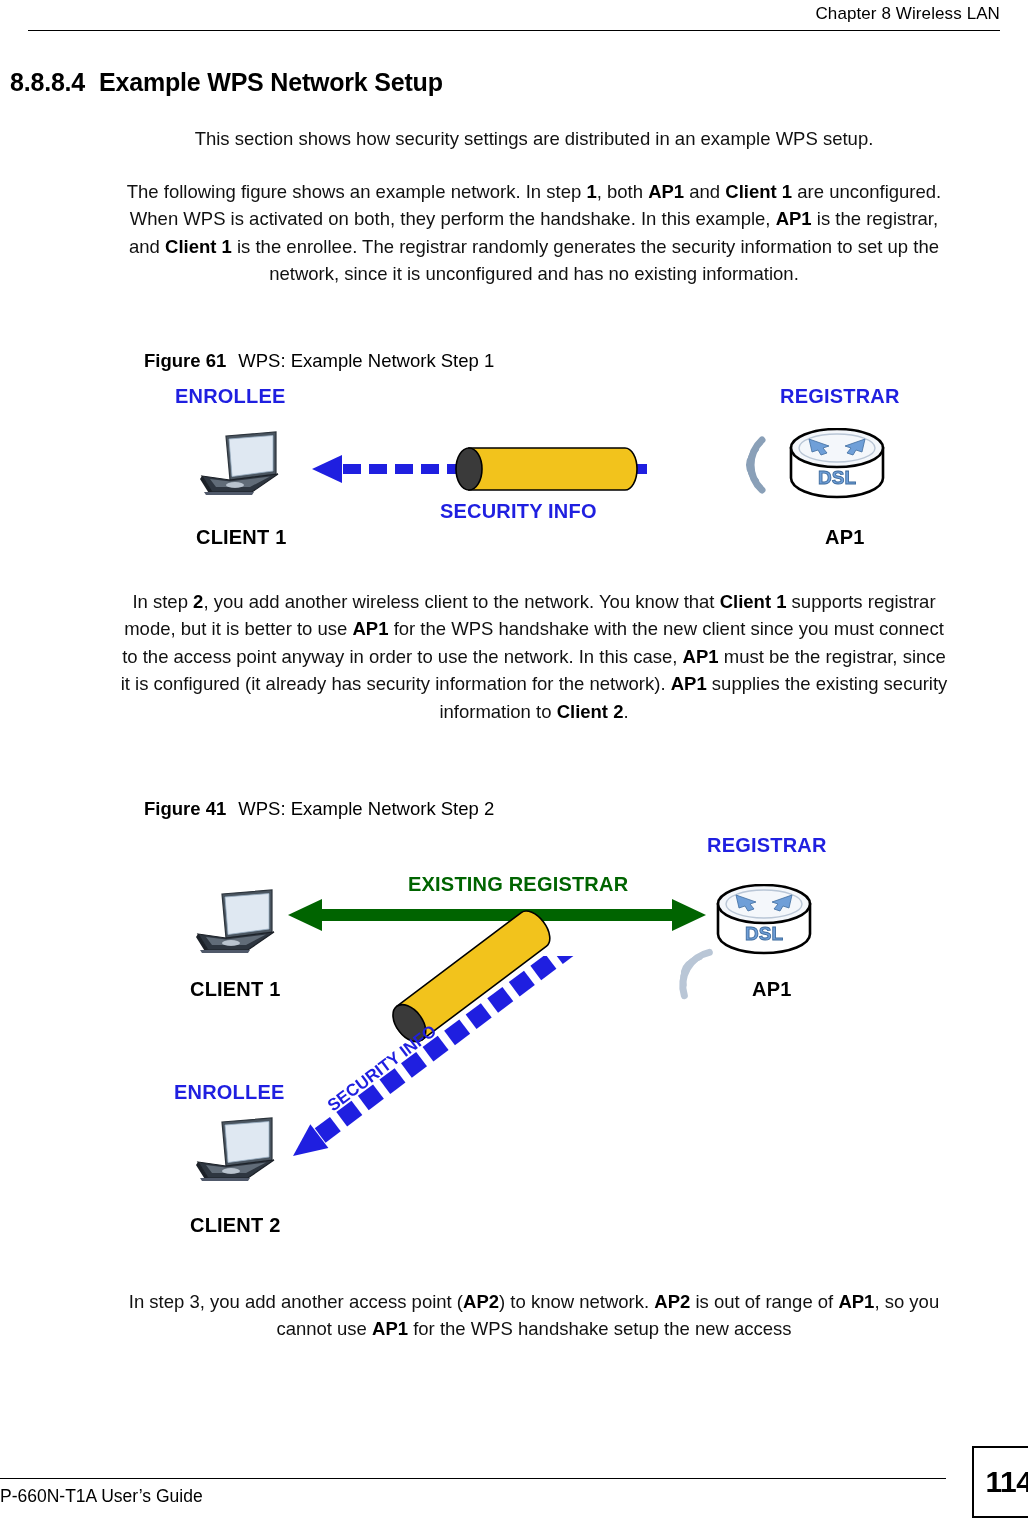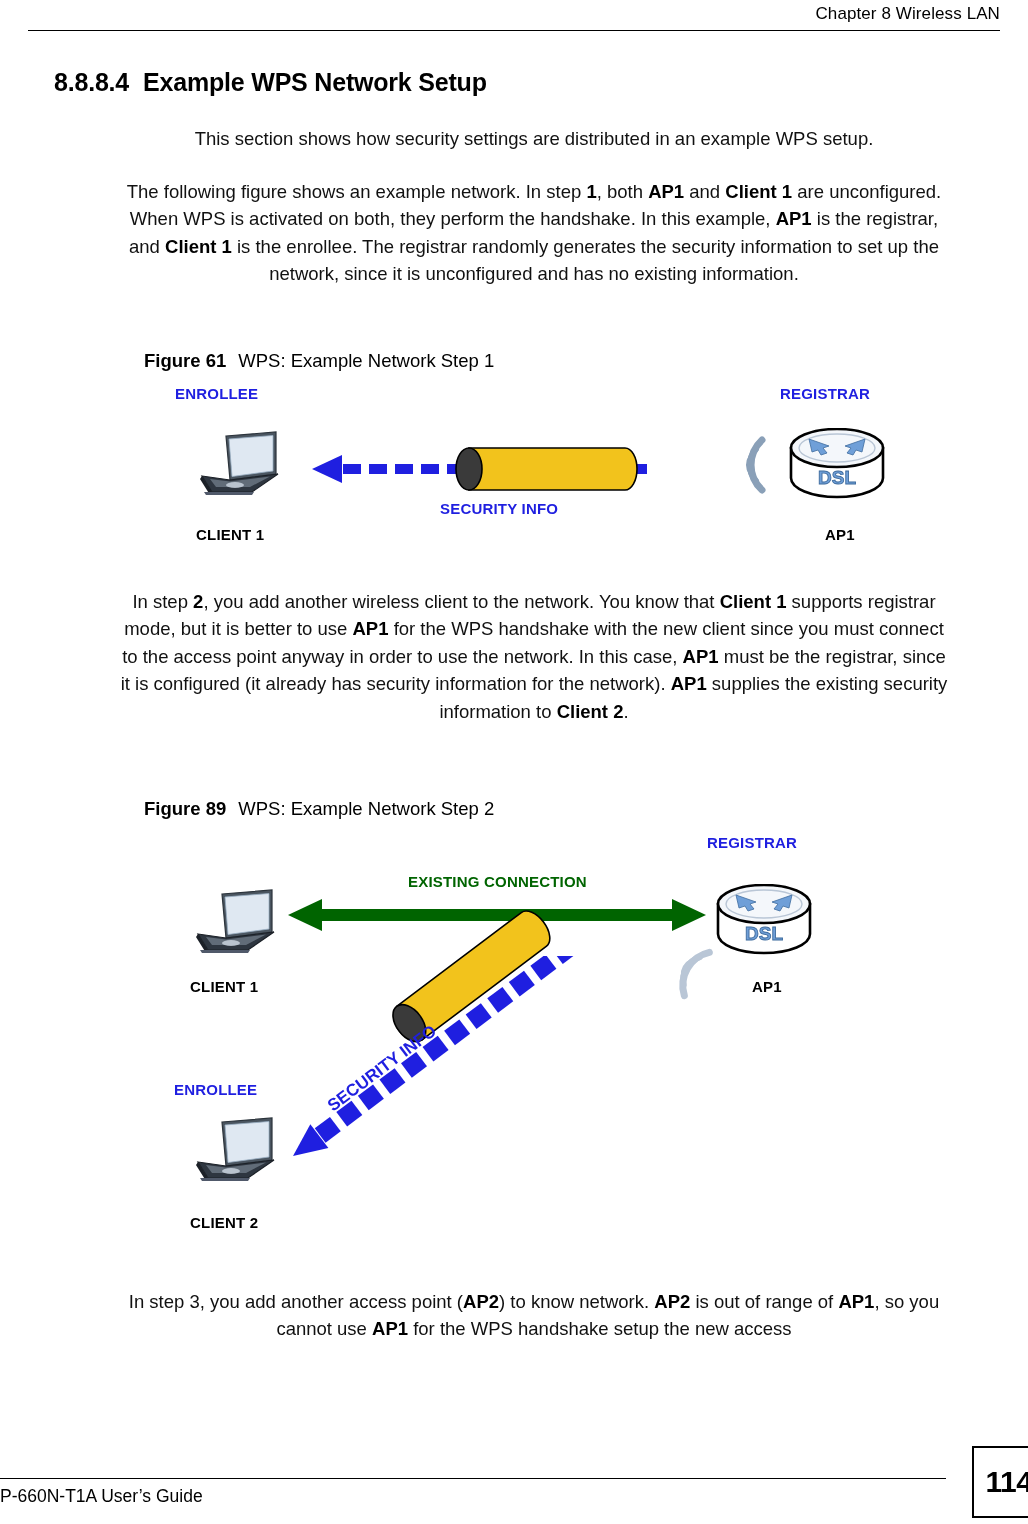--- a/index.html
+++ b/index.html
@@ -44,21 +44,21 @@
   
   .section-heading {
     position: absolute;
     left: 10px;
     top: 68px;
     font-size: 25px;
     font-weight: bold;
     letter-spacing: -0.2px;
     white-space: nowrap;
   }
-  .section-heading .num { margin-right: 14px; margin-left: 44px; }
+  .section-heading .num { margin-right: 14px; }
 
   
   .para {
     position: absolute;
     left: 116px;
     width: 836px;
     font-size: 18.5px;
     line-height: 27.4px;
     color: #111;
     text-align: center;
@@ -89,21 +89,21 @@
   .figure {
     position: absolute;
     left: 0;
     width: 1028px;
   }
   #figure-61 { top: 378px; height: 185px; }
   #figure-62 { top: 826px; height: 440px; }
 
   .fig-label {
     position: absolute;
-    font-size: 15px;
+    font-size: 20px;
     font-weight: bold;
     white-space: nowrap;
     letter-spacing: 0.2px;
   }
   .lbl-blue { color: #1f1fe0; }
   .lbl-black { color: #000000; }
   .lbl-green { color: #006400; }
 
   
   .laptop {
@@ -294,28 +294,28 @@
 
   <div class="fig-label lbl-black" style="left:196px; top:148px;">CLIENT 1</div>
   <div class="fig-label lbl-black" style="left:825px; top:148px;">AP1</div>
 </div>
 
 <div class="para" id="para-step2">
   <span>In step </span><b>2</b><span>, you add another wireless client to the network. You know that </span><b>Client 1</b><span> supports registrar mode, but it is better to use </span><b>AP1</b><span> for the WPS handshake with the new client since you must connect to the access point anyway in order to use the network. In this case, </span><b>AP1</b><span> must be the registrar, since it is configured (it already has security information for the network). </span><b>AP1</b><span> supplies the existing security information to </span><b>Client 2</b><span>.</span>
 </div>
 
 <div class="fig-caption" id="fig62-caption">
-  <span class="fc-label">Figure 89</span><span>WPS: Example Network Step 2</span>
+  <span class="fc-label">Figure 41</span><span>WPS: Example Network Step 2</span>
 </div>
 
 <div class="figure" id="figure-62">
 
   <div class="fig-label lbl-blue" style="left:707px; top:8px;">REGISTRAR</div>
 
-  <div class="fig-label lbl-green" style="left:408px; top:47px;">EXISTING CONNECTION</div>
+  <div class="fig-label lbl-green" style="left:408px; top:47px;">EXISTING REGISTRAR</div>
 
   <div class="green-arrow" style="left:288px; top:70px;">
     <svg width="418" height="38" viewBox="0 0 418 38" xmlns="http://www.w3.org/2000/svg">
       <polygon points="0,19 34,3 34,35" fill="#006400"></polygon>
       <polygon points="418,19 384,3 384,35" fill="#006400"></polygon>
       <rect x="32" y="13" width="354" height="12" fill="#006400"></rect>
     </svg>
   </div>
 
   <div class="laptop" style="left:186px; top:62px;">

